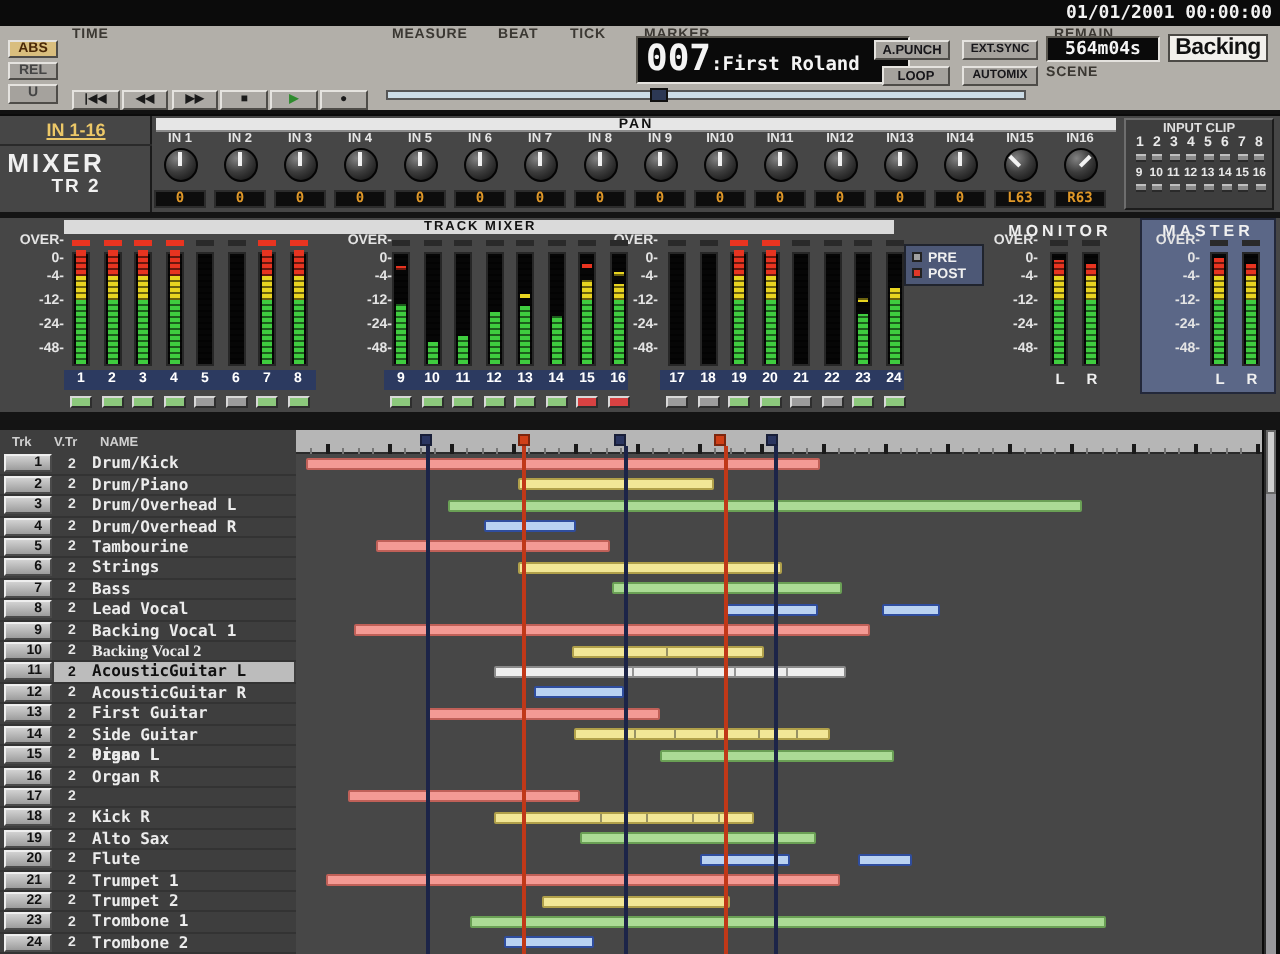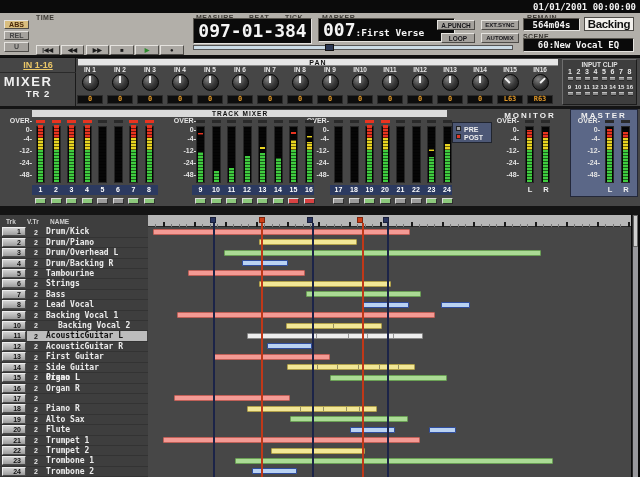--- a/index.html
+++ b/index.html
@@ -59,42 +59,40 @@
   <div class="panel">
     <div class="gbtn" style="left:4px;top:6.5px;width:25px;height:9.5px;background:#d9be7e;color:#4a2808;">ABS</div>
     <div class="gbtn" style="left:4px;top:17.5px;width:25px;height:9.5px;color:#454545;">REL</div>
     <div class="gbtn" style="left:4px;top:29px;width:25px;height:9.5px;color:#454545;">U</div>
 
     <div class="slabel" style="left:36px;top:1px;">TIME</div>
 
     <div class="slabel" style="left:196px;top:1px;">MEASURE</div>
     <div class="slabel" style="left:249px;top:1px;">BEAT</div>
     <div class="slabel" style="left:285px;top:1px;">TICK</div>
-    <div class="display big" style="left:193px;top:5px;width:119px;height:26px;">097-01-384</div>
 
     <div class="slabel" style="left:322px;top:1px;">MARKER</div>
     <div class="display" style="left:318px;top:5px;width:137px;height:24px;justify-content:flex-start;padding-left:4px;">
       <span class="big">007</span>
-      <span class="mono" style="font-weight:bold;font-size:9.5px;padding-top:4px;">:First Verse</span>
+      <span class="mono" style="font-weight:bold;font-size:9.5px;padding-top:4px;">:First Roland</span>
     </div>
 
     <div class="abs" style="left:193px;top:32px;width:320px;height:5px;background:#ccdce6;border:1px solid #555;"></div>
     <div class="abs" style="left:325px;top:31px;width:9px;height:7px;background:#2c3854;border:1px solid #111;"></div>
 
     <div class="gbtn" style="left:437px;top:6.5px;width:38px;height:10px;font-size:6.5px;line-height:9px;">A.PUNCH</div>
     <div class="gbtn" style="left:481px;top:6.5px;width:38px;height:10px;font-size:6px;line-height:9px;">EXT.SYNC</div>
     <div class="gbtn" style="left:441px;top:19.5px;width:34px;height:10px;font-size:6.5px;line-height:9px;">LOOP</div>
     <div class="gbtn" style="left:481px;top:19.5px;width:38px;height:10px;font-size:6px;line-height:9px;">AUTOMIX</div>
 
     <div class="slabel" style="left:527px;top:1px;">REMAIN</div>
     <div class="display mono" style="left:523px;top:5px;width:57px;height:13px;font-weight:bold;font-size:9px;">564m04s</div>
     <div class="abs" style="left:584px;top:4px;width:50px;height:14px;background:#f2f0ec;border:1px solid #4c4a46;
          font:bold 11.5px 'Liberation Sans',sans-serif;color:#111;text-align:center;line-height:12px;letter-spacing:-.3px;">Backing</div>
     <div class="slabel" style="left:523px;top:20px;">SCENE</div>
-    <div class="display mono" style="left:523px;top:24.5px;width:111px;height:14px;font-weight:bold;font-size:9px;">60:New Vocal EQ</div>
   </div>
 
   <div class="mixrow">
     <div class="abs" style="left:0;top:0;width:76px;height:48px;border-right:1px solid #1a1a1a;">
       <div class="abs" style="left:6px;top:3px;width:64px;text-align:center;font:bold 9px 'Liberation Sans',sans-serif;
            color:#ecc868;text-decoration:underline;line-height:1;">IN 1-16</div>
       <div class="abs" style="left:0;top:14px;width:76px;border-top:1px solid #2a2a2a;"></div>
       <div class="abs" style="left:0;top:17px;width:56px;text-align:center;font:bold 13px 'Liberation Sans',sans-serif;
            color:#f0f0f0;letter-spacing:1.5px;line-height:1;">MIXER</div>
       <div class="abs" style="left:0;top:31px;width:76px;text-align:center;font:bold 9.5px 'Liberation Sans',sans-serif;
@@ -513,21 +511,21 @@
     <div class="numbtn" style="position: absolute; top: 237.717px;">2</div>
     <div style="position: absolute; left: 30px; top: 238.917px; width: 12px; text-align: center; font: bold 7px / 1 &quot;Liberation Sans&quot;, sans-serif; color: rgb(232, 232, 232);">2</div>
     <div class="tname" style="position: absolute; left: 46px; top: 238.717px;">Drum/Piano</div>
     <div style="position: absolute; left: 0px; top: 247.133px; width: 148px; height: 1px; background: rgb(51, 51, 51);"></div>
     <div class="numbtn" style="position: absolute; top: 248.133px;">3</div>
     <div style="position: absolute; left: 30px; top: 249.333px; width: 12px; text-align: center; font: bold 7px / 1 &quot;Liberation Sans&quot;, sans-serif; color: rgb(232, 232, 232);">2</div>
     <div class="tname" style="position: absolute; left: 46px; top: 249.133px;">Drum/Overhead L</div>
     <div style="position: absolute; left: 0px; top: 257.55px; width: 148px; height: 1px; background: rgb(51, 51, 51);"></div>
     <div class="numbtn" style="position: absolute; top: 258.55px;">4</div>
     <div style="position: absolute; left: 30px; top: 259.75px; width: 12px; text-align: center; font: bold 7px / 1 &quot;Liberation Sans&quot;, sans-serif; color: rgb(232, 232, 232);">2</div>
-    <div class="tname" style="position: absolute; left: 46px; top: 259.55px;">Drum/Backing R</div>
+    <div class="tname" style="position: absolute; left: 46px; top: 259.55px;">Drum/Overhead R</div>
     <div style="position: absolute; left: 0px; top: 267.967px; width: 148px; height: 1px; background: rgb(51, 51, 51);"></div>
     <div class="numbtn" style="position: absolute; top: 268.967px;">5</div>
     <div style="position: absolute; left: 30px; top: 270.167px; width: 12px; text-align: center; font: bold 7px / 1 &quot;Liberation Sans&quot;, sans-serif; color: rgb(232, 232, 232);">2</div>
     <div class="tname" style="position: absolute; left: 46px; top: 269.967px;">Tambourine</div>
     <div style="position: absolute; left: 0px; top: 278.383px; width: 148px; height: 1px; background: rgb(51, 51, 51);"></div>
     <div class="numbtn" style="position: absolute; top: 279.383px;">6</div>
     <div style="position: absolute; left: 30px; top: 280.583px; width: 12px; text-align: center; font: bold 7px / 1 &quot;Liberation Sans&quot;, sans-serif; color: rgb(232, 232, 232);">2</div>
     <div class="tname" style="position: absolute; left: 46px; top: 280.383px;">Strings</div>
     <div style="position: absolute; left: 0px; top: 288.8px; width: 148px; height: 1px; background: rgb(51, 51, 51);"></div>
     <div class="numbtn" style="position: absolute; top: 289.8px;">7</div>
@@ -537,21 +535,21 @@
     <div class="numbtn" style="position: absolute; top: 300.217px;">8</div>
     <div style="position: absolute; left: 30px; top: 301.417px; width: 12px; text-align: center; font: bold 7px / 1 &quot;Liberation Sans&quot;, sans-serif; color: rgb(232, 232, 232);">2</div>
     <div class="tname" style="position: absolute; left: 46px; top: 301.217px;">Lead Vocal</div>
     <div style="position: absolute; left: 0px; top: 309.633px; width: 148px; height: 1px; background: rgb(51, 51, 51);"></div>
     <div class="numbtn" style="position: absolute; top: 310.633px;">9</div>
     <div style="position: absolute; left: 30px; top: 311.833px; width: 12px; text-align: center; font: bold 7px / 1 &quot;Liberation Sans&quot;, sans-serif; color: rgb(232, 232, 232);">2</div>
     <div class="tname" style="position: absolute; left: 46px; top: 311.633px;">Backing Vocal 1</div>
     <div style="position: absolute; left: 0px; top: 320.05px; width: 148px; height: 1px; background: rgb(51, 51, 51);"></div>
     <div class="numbtn" style="position: absolute; top: 321.05px;">10</div>
     <div style="position: absolute; left: 30px; top: 322.25px; width: 12px; text-align: center; font: bold 7px / 1 &quot;Liberation Sans&quot;, sans-serif; color: rgb(232, 232, 232);">2</div>
-    <div class="tname" style="position: absolute; left: 58px; top: 322.05px;">Backing Vocal 2</div>
+    <div class="tname" style="position: absolute; left: 46px; top: 322.05px; font-family: Liberation Serif, serif;">Backing Vocal 2</div>
     <div style="position: absolute; left: 0px; top: 330.467px; width: 148px; height: 1px; background: rgb(51, 51, 51);"></div>
     <div style="position: absolute; left: 27px; top: 330.667px; width: 120px; height: 10.4167px; background: rgb(188, 188, 188);"></div>
     <div class="numbtn" style="position: absolute; top: 331.467px;">11</div>
     <div style="position: absolute; left: 30px; top: 332.667px; width: 12px; text-align: center; font: bold 7px / 1 &quot;Liberation Sans&quot;, sans-serif; color: rgb(17, 17, 17);">2</div>
     <div class="tname" style="position: absolute; left: 46px; top: 332.467px; color: rgb(17, 17, 17);">AcousticGuitar L</div>
     <div style="position: absolute; left: 0px; top: 340.883px; width: 148px; height: 1px; background: rgb(51, 51, 51);"></div>
     <div class="numbtn" style="position: absolute; top: 341.883px;">12</div>
     <div style="position: absolute; left: 30px; top: 343.083px; width: 12px; text-align: center; font: bold 7px / 1 &quot;Liberation Sans&quot;, sans-serif; color: rgb(232, 232, 232);">2</div>
     <div class="tname" style="position: absolute; left: 46px; top: 342.883px;">AcousticGuitar R</div>
     <div style="position: absolute; left: 0px; top: 351.3px; width: 148px; height: 1px; background: rgb(51, 51, 51);"></div>
@@ -570,21 +568,21 @@
     <div class="numbtn" style="position: absolute; top: 383.55px;">16</div>
     <div style="position: absolute; left: 30px; top: 384.75px; width: 12px; text-align: center; font: bold 7px / 1 &quot;Liberation Sans&quot;, sans-serif; color: rgb(232, 232, 232);">2</div>
     <div class="tname" style="position: absolute; left: 46px; top: 384.55px;">Organ R</div>
     <div style="position: absolute; left: 0px; top: 392.967px; width: 148px; height: 1px; background: rgb(51, 51, 51);"></div>
     <div class="numbtn" style="position: absolute; top: 393.967px;">17</div>
     <div style="position: absolute; left: 30px; top: 395.167px; width: 12px; text-align: center; font: bold 7px / 1 &quot;Liberation Sans&quot;, sans-serif; color: rgb(232, 232, 232);">2</div>
     <div class="tname" style="position: absolute; left: 46px; top: 374px;">Piano L</div>
     <div style="position: absolute; left: 0px; top: 403.383px; width: 148px; height: 1px; background: rgb(51, 51, 51);"></div>
     <div class="numbtn" style="position: absolute; top: 404.383px;">18</div>
     <div style="position: absolute; left: 30px; top: 405.583px; width: 12px; text-align: center; font: bold 7px / 1 &quot;Liberation Sans&quot;, sans-serif; color: rgb(232, 232, 232);">2</div>
-    <div class="tname" style="position: absolute; left: 46px; top: 405.383px;">Piano R</div>
+    <div class="tname" style="position: absolute; left: 46px; top: 405.383px;">Kick R</div>
     <div style="position: absolute; left: 0px; top: 413.8px; width: 148px; height: 1px; background: rgb(51, 51, 51);"></div>
     <div class="numbtn" style="position: absolute; top: 414.8px;">19</div>
     <div style="position: absolute; left: 30px; top: 416px; width: 12px; text-align: center; font: bold 7px / 1 &quot;Liberation Sans&quot;, sans-serif; color: rgb(232, 232, 232);">2</div>
     <div class="tname" style="position: absolute; left: 46px; top: 415.8px;">Alto Sax</div>
     <div style="position: absolute; left: 0px; top: 424.217px; width: 148px; height: 1px; background: rgb(51, 51, 51);"></div>
     <div class="numbtn" style="position: absolute; top: 425.217px;">20</div>
     <div style="position: absolute; left: 30px; top: 426.417px; width: 12px; text-align: center; font: bold 7px / 1 &quot;Liberation Sans&quot;, sans-serif; color: rgb(232, 232, 232);">2</div>
     <div class="tname" style="position: absolute; left: 46px; top: 426.217px;">Flute</div>
     <div style="position: absolute; left: 0px; top: 434.633px; width: 148px; height: 1px; background: rgb(51, 51, 51);"></div>
     <div class="numbtn" style="position: absolute; top: 435.633px;">21</div>

